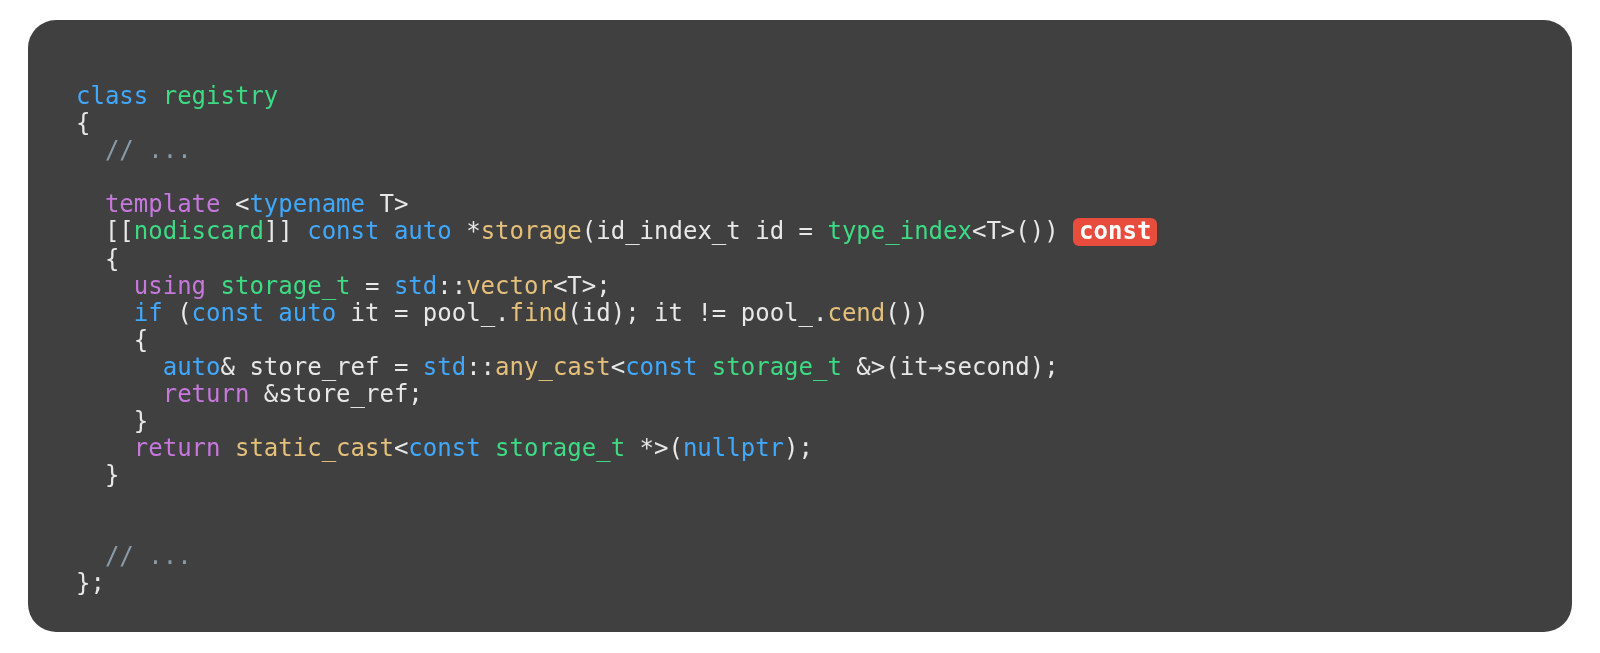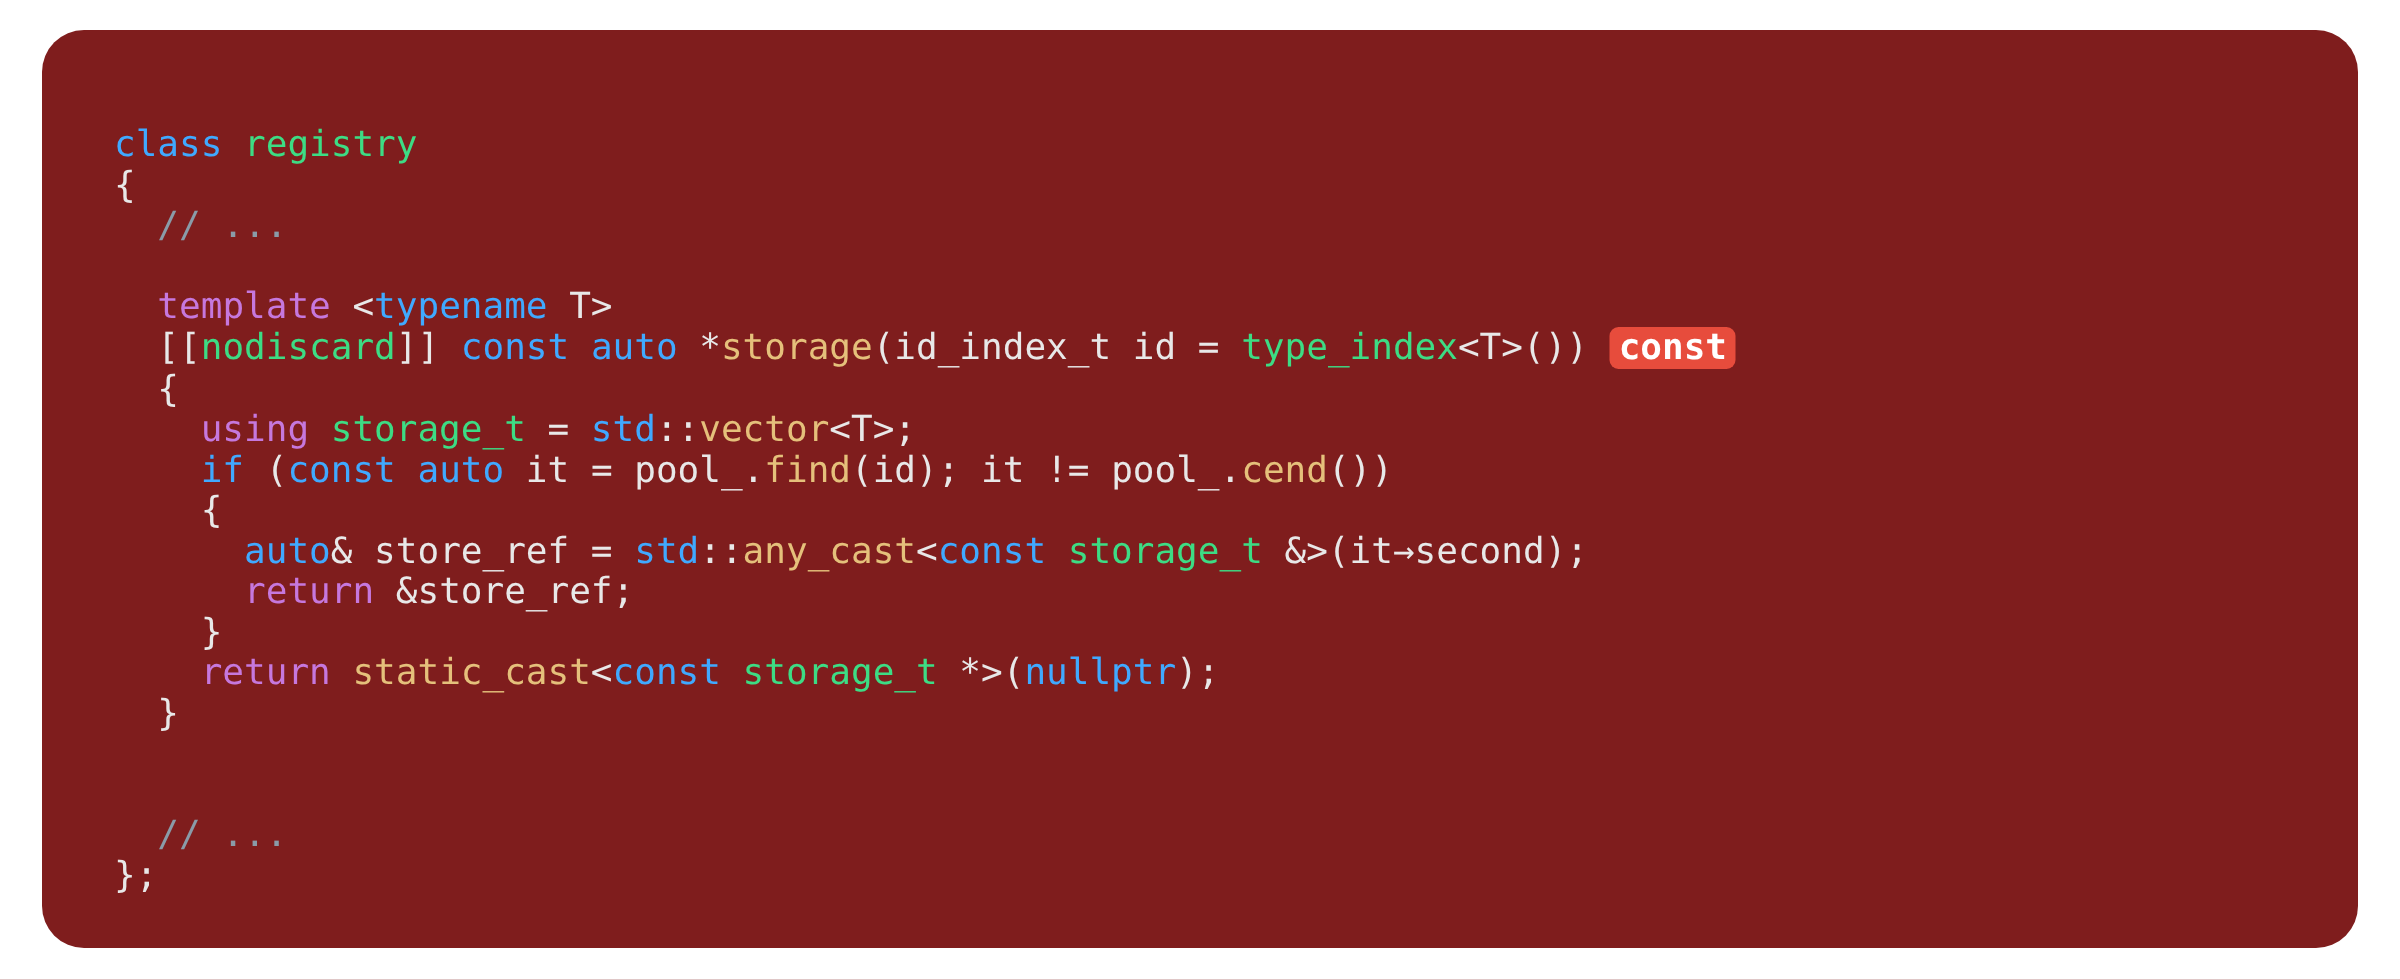--- a/index.html
+++ b/index.html
@@ -9,21 +9,21 @@
     width: 1600px;
     height: 653px;
     overflow: hidden;
   }
   .code-block {
     position: absolute;
     top: 20px;
     left: 28px;
     width: 1544px;
     height: 612px;
-    background: #7f1d1d;
+    background: #404040;
     border-radius: 28px;
     box-sizing: border-box;
     padding: 36px 48px 36px 48px;
     font-family: "SFMono-Regular", "Consolas", "Menlo", "DejaVu Sans Mono", monospace;
     font-size: 24px;
     line-height: 27px;
     color: #e8e8e8;
     white-space: pre;
     overflow: hidden;
   }

